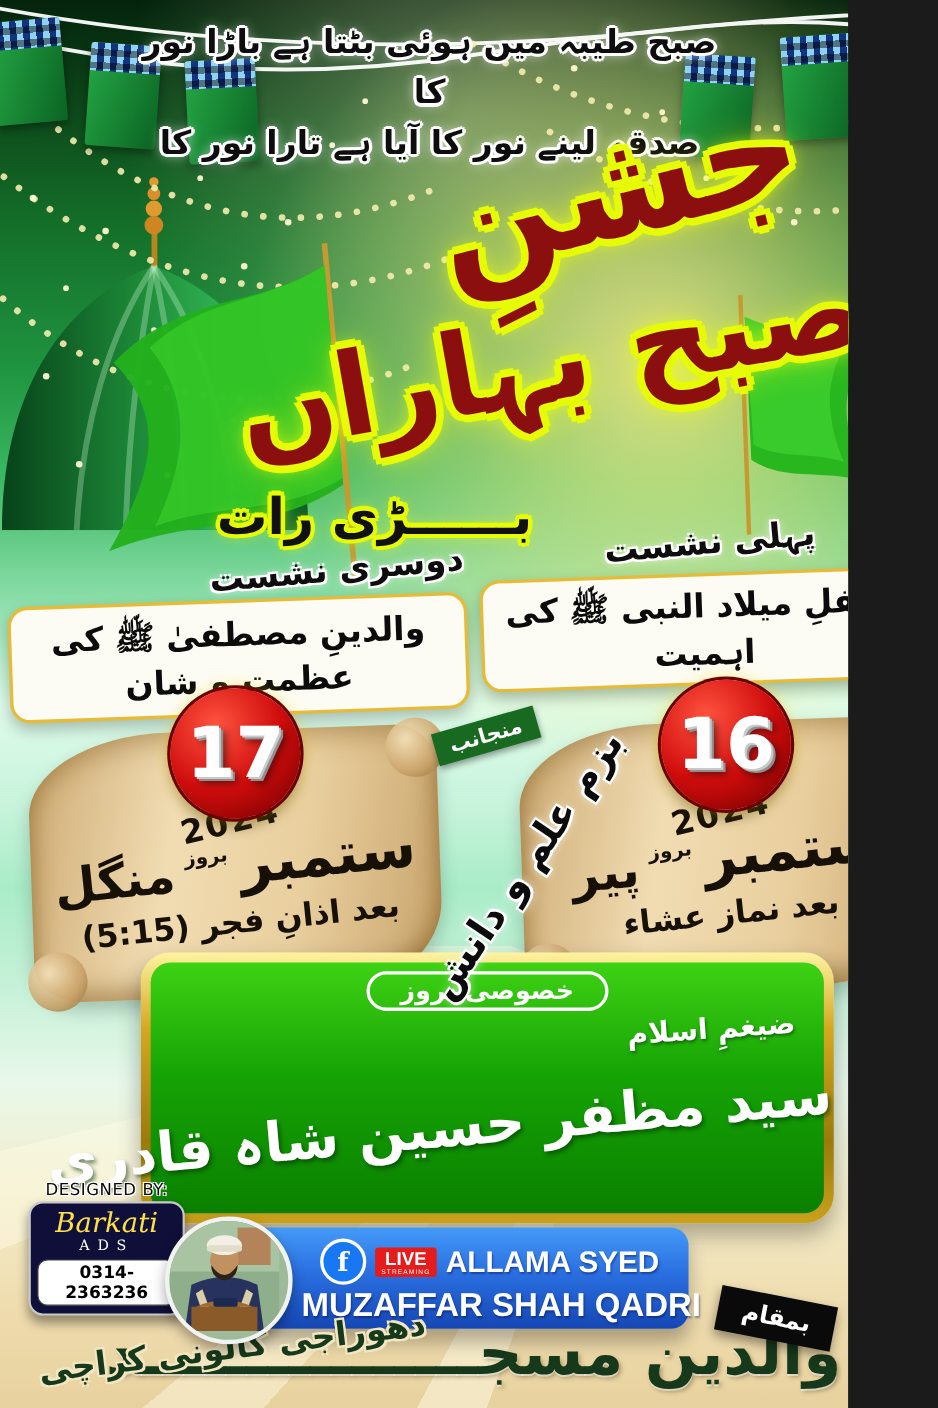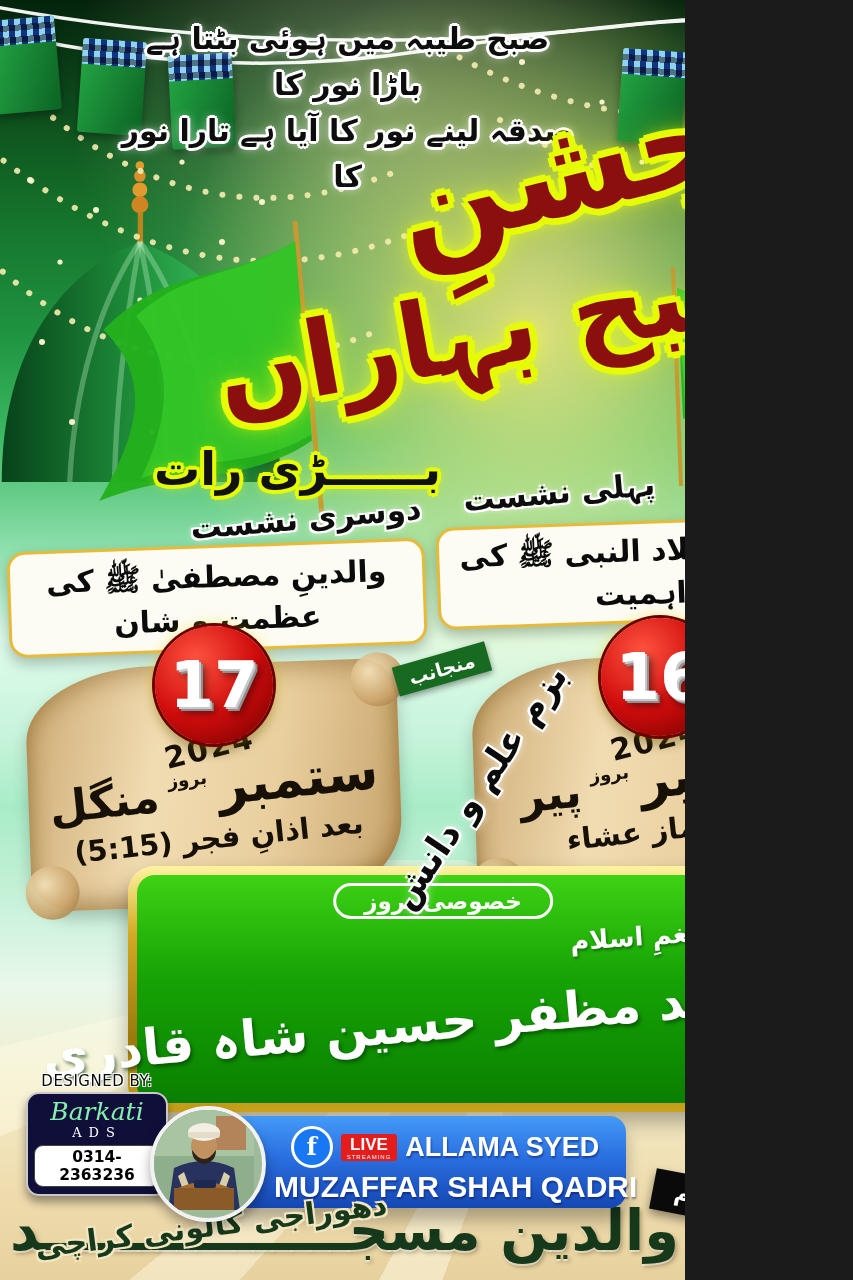--- a/index.html
+++ b/index.html
@@ -1,17 +1,17 @@
 <!DOCTYPE html>
 <html lang="ur"><head>
 <meta charset="utf-8">
 <style>
   html,body{margin:0;padding:0;background:#1b1b1b;}
   .poster{
-    position:relative;width:685px;height:1280px;overflow:hidden;
+    position:relative;width:771px;height:1280px;overflow:hidden;
     font-family:"DejaVu Sans",sans-serif;
     background:linear-gradient(180deg,
       #04230c 0%, #0c4519 7%, #146f29 16%, #1f9340 26%, #3bb862 34%,
       #8fe0ad 43%, #defbea 50%, #c9f4dc 57%, #a9ecc8 63%, #c6f1d8 70%,
       #e9f8ea 77%, #f3ecc9 85%, #efdcae 93%, #e7d19e 100%);
   }
   .bg-glow{position:absolute;inset:0;
     background:radial-gradient(circle at 78% 26%, rgba(255,238,140,.85), rgba(255,238,140,0) 34%),
                radial-gradient(circle at 55% 8%, rgba(255,250,200,.35), rgba(255,250,200,0) 25%);}
   .bg-rays{position:absolute;left:0;top:860px;width:853px;height:420px;opacity:.55;
@@ -103,21 +103,21 @@
   .banner-honorific{position:absolute;right:26px;top:46px;color:#fff;font-size:26px;font-weight:bold;transform:rotate(-4deg);
     text-shadow:1px 2px 3px rgba(0,60,0,.6);}
   .banner-name{position:absolute;left:50%;top:118px;transform:translate(-50%,-0%) rotate(-5deg);white-space:nowrap;
     color:#fff;font-size:50px;font-weight:bold;text-shadow:2px 3px 4px rgba(0,50,0,.55);}
   
   .designer{position:absolute;left:26px;top:1072px;width:142px;z-index:7;text-align:center;}
   .designer-label{font-size:15px;font-weight:normal;color:#0a0a0a;letter-spacing:.5px;
     text-shadow:-1px -1px 0 #fff,1px -1px 0 #fff,-1px 1px 0 #fff,1px 1px 0 #fff;}
   .designer-box{margin-top:2px;background:#0f0f3a;border:2px solid #c9c9c9;border-radius:13px;padding:5px 6px 7px;
     box-shadow:0 6px 10px rgba(0,0,0,.4);}
-  .designer-brand{font-family:"DejaVu Serif",serif;font-style:italic;font-size:25px;color:#86efac;line-height:1;}
+  .designer-brand{font-family:"DejaVu Serif",serif;font-style:italic;font-size:25px;color:#fde047;line-height:1;}
   .designer-sub{font-family:"DejaVu Serif",serif;font-size:13px;color:#fff;letter-spacing:7px;margin-top:1px;}
   .designer-phone{margin-top:5px;background:#fff;border-radius:9px;border:1px solid #444;
     font-size:15.5px;font-weight:bold;color:#000;padding:2px 0;}
   
   .livebar{position:absolute;left:208px;top:1116px;width:418px;height:92px;z-index:6;border-radius:16px;
     background:linear-gradient(180deg,#449af8 0%,#2a6fe0 45%,#1547b4 100%);
     box-shadow:0 12px 16px rgba(0,0,0,.28);color:#fff;padding:10px 10px 10px 66px;box-sizing:border-box;}
   .livebar-row1{display:flex;align-items:center;gap:8px;justify-content:center;}
   .fb-circle{width:36px;height:36px;border-radius:50%;background:#1877f2;border:3px solid #fff;flex:0 0 auto;
     display:flex;align-items:center;justify-content:center;font-family:"DejaVu Serif",serif;

